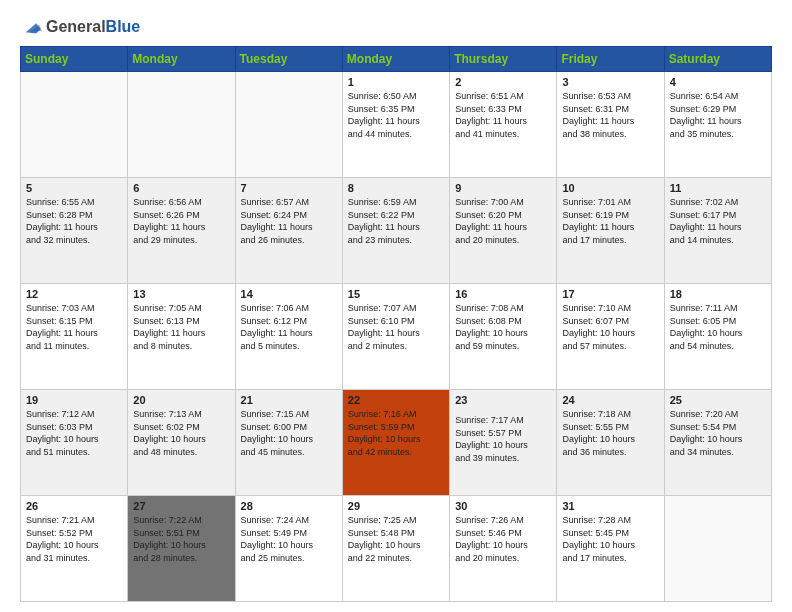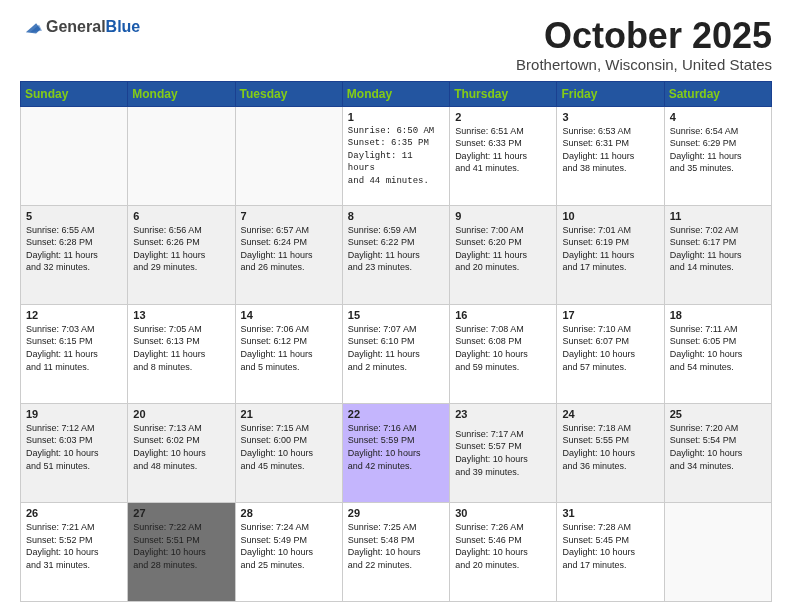--- a/index.html
+++ b/index.html
@@ -113,24 +113,20 @@
     <div class="logo-wrapper">
       <svg class="logo-icon-svg" viewBox="0 0 30 30" xmlns="http://www.w3.org/2000/svg">
         <polygon points="8,22 22,10 28,18 22,24" fill="#1a5aab" opacity="0.8"></polygon>
         <polygon points="14,22 26,12 30,20" fill="#1a5aab" opacity="0.5"></polygon>
       </svg>
       <div class="logo-text-group">
         <div>
           <span class="logo-general-text">General</span><span class="logo-blue-text">Blue</span>
         </div>
       </div>
-    </div>
-    <div class="title-block">
-      <div class="month-title">October 2025</div>
-      <div class="location-title">Brothertown, Wisconsin, United States</div>
     </div>
   </div>
 
   <table class="calendar">
     <thead>
       <tr>
         <th>Sunday</th>
         <th>Monday</th>
         <th>Tuesday</th>
         <th>Monday</th>
@@ -139,21 +135,21 @@
         <th>Saturday</th>
       </tr>
     </thead>
     <tbody id="calendar-body">
     <tr>
           <td class="empty-cell" style="background: rgb(255, 255, 255);"></td>
           <td class="empty-cell" style="background: rgb(255, 255, 255);"></td>
           <td class="empty-cell" style="background: rgb(255, 255, 255);"></td>
           <td style="background: rgb(255, 255, 255);">
             <span class="day-number">1</span>
-            <div class="day-info" style="white-space: pre-line; font-family: Liberation Mono, monospace;">Sunrise: 6:50 AM
+            <div class="day-info" style="white-space: pre-line;">Sunrise: 6:50 AM
 Sunset: 6:35 PM
 Daylight: 11 hours
 and 44 minutes.</div>
           </td>
           <td style="background: rgb(255, 255, 255);">
             <span class="day-number">2</span>
             <div class="day-info" style="white-space: pre-line;">Sunrise: 6:51 AM
 Sunset: 6:33 PM
 Daylight: 11 hours
 and 41 minutes.</div>
@@ -290,21 +286,21 @@
 Daylight: 10 hours
 and 48 minutes.</div>
           </td>
           <td style="background: rgb(240, 240, 240);">
             <span class="day-number">21</span>
             <div class="day-info" style="white-space: pre-line;">Sunrise: 7:15 AM
 Sunset: 6:00 PM
 Daylight: 10 hours
 and 45 minutes.</div>
           </td>
-          <td style="background: #c4b5fd;">
+          <td style="background: #c2410c;">
             <span class="day-number">22</span>
             <div class="day-info" style="white-space: pre-line;">Sunrise: 7:16 AM
 Sunset: 5:59 PM
 Daylight: 10 hours
 and 42 minutes.</div>
           </td>
           <td style="background: rgb(240, 240, 240);">
             <span class="day-number">23</span>
             <div class="day-info" style="white-space: pre-line; margin-top: 8px;">Sunrise: 7:17 AM
 Sunset: 5:57 PM

